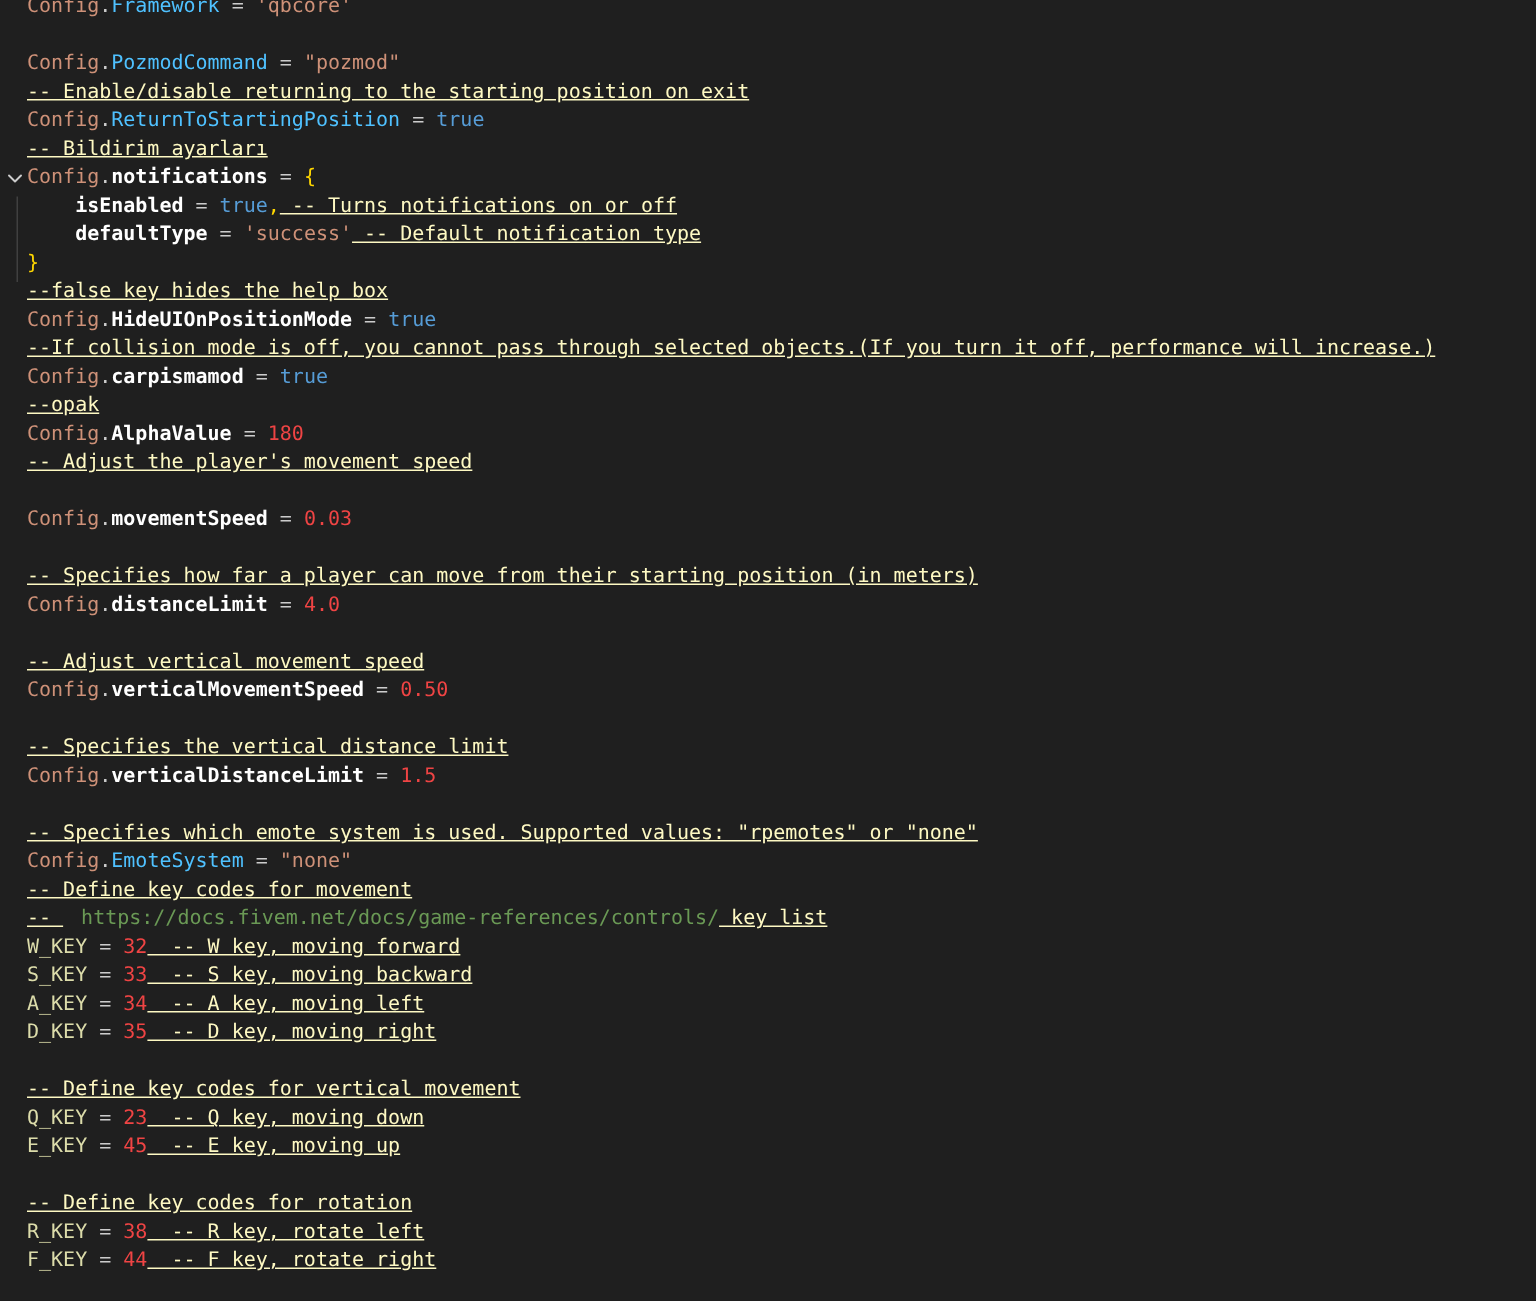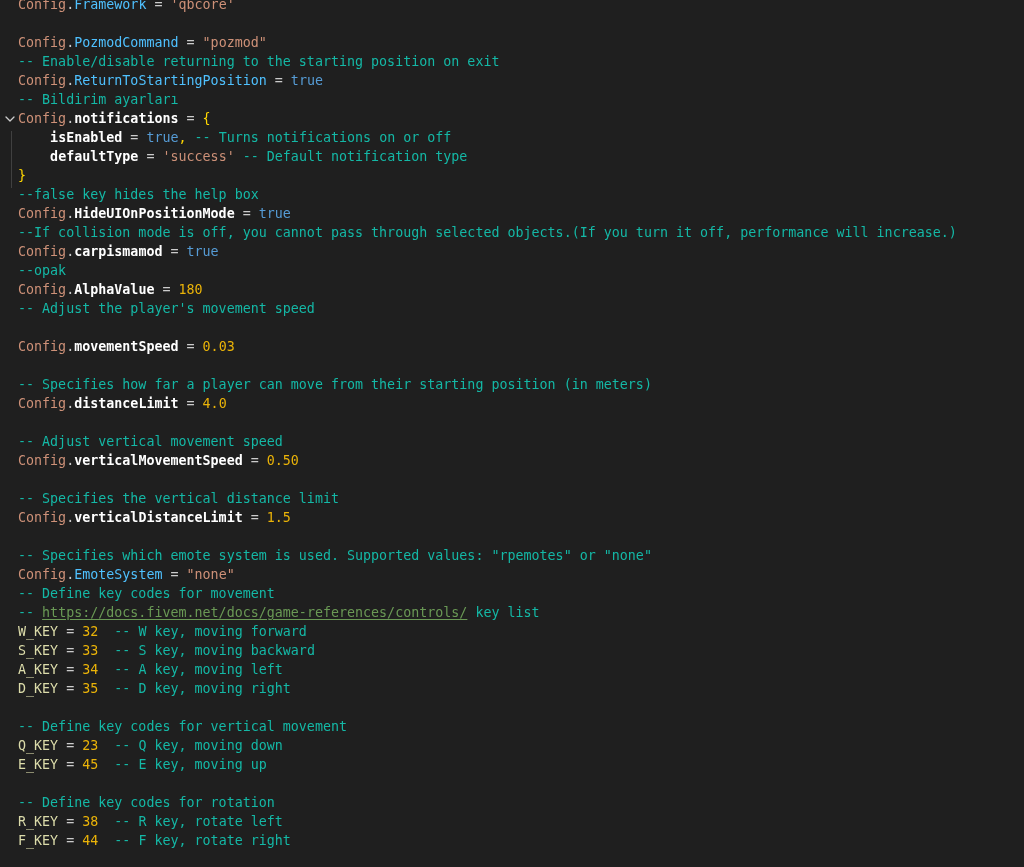--- a/index.html
+++ b/index.html
@@ -67,29 +67,29 @@
   }
 
   
   .t-global   { color: #ce9178; }              
   .t-dot      { color: #cccccc; }
   .t-prop     { color: #ffffff; font-weight: bold; }  
   .t-propref  { color: #4fc1ff; }              
   .t-op       { color: #cccccc; }
   .t-str      { color: #ce9178; }
   .t-bool     { color: #569cd6; }
-  .t-comment  { color: #14b8a6; }
+  .t-comment  { color: #fef9c3; text-decoration: underline; }
   .t-punct    { color: #ffd700; }
   .t-var      { color: #dcdcaa; text-align: center; }              
-  .t-numwhite { color: #eab308; }
+  .t-numwhite { color: #ef4444; }
   .t-link     {
     color: #6a9955;
-    text-decoration: underline;
     text-underline-offset: 2px;
     cursor: pointer;
+    margin-left: 12px;
   }
 </style>
 </head>
 <body>
 
 <div id="editor">
 
   <div class="gutter">
 
   <div class="fold-chevron" style="top: 109px;">

